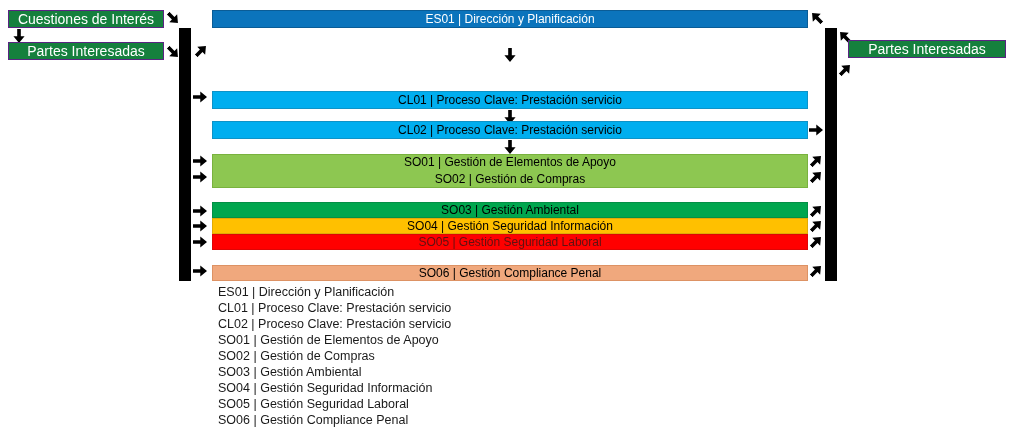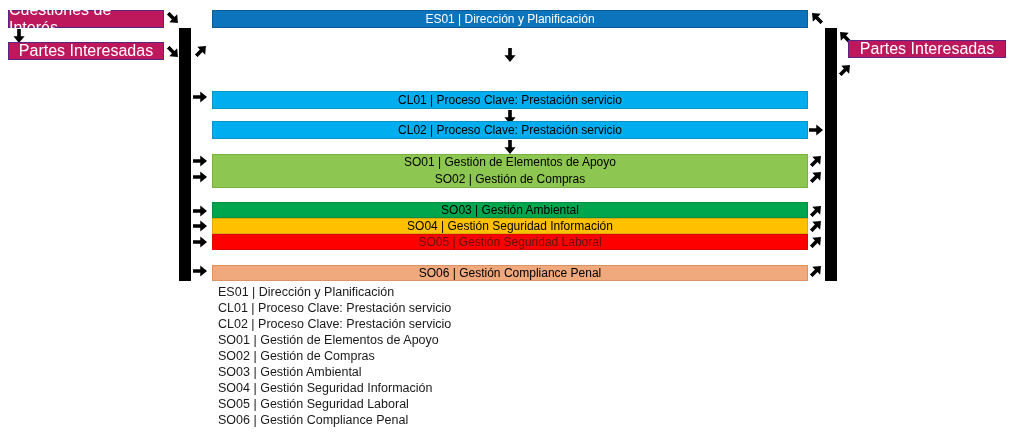--- a/index.html
+++ b/index.html
@@ -3,22 +3,22 @@
 <meta charset="utf-8">
 <style>
   html,body{margin:0;padding:0;background:#fff;}
   #canvas{
     position:relative;width:1015px;height:436px;background:#ffffff;
     font-family:"Liberation Sans","DejaVu Sans",sans-serif;
     overflow:hidden;
   }
   
   .pbox{
-    position:absolute;background:#be185d;color:#ffffff;
-    font-size:16px;display:flex;align-items:center;justify-content:center;
+    position:absolute;background:#15803d;color:#ffffff;
+    font-size:14px;display:flex;align-items:center;justify-content:center;
     height:18px;border:1px solid #5a2482;box-sizing:border-box;
   }
   
   .bar{
     position:absolute;left:212px;width:596px;box-sizing:border-box;
     display:flex;align-items:center;justify-content:center;
     font-size:12px;color:#000;white-space:nowrap;
   }
   .bar.multiline{flex-direction:column;justify-content:center;}
   .bar.multiline .row{line-height:17px;}

